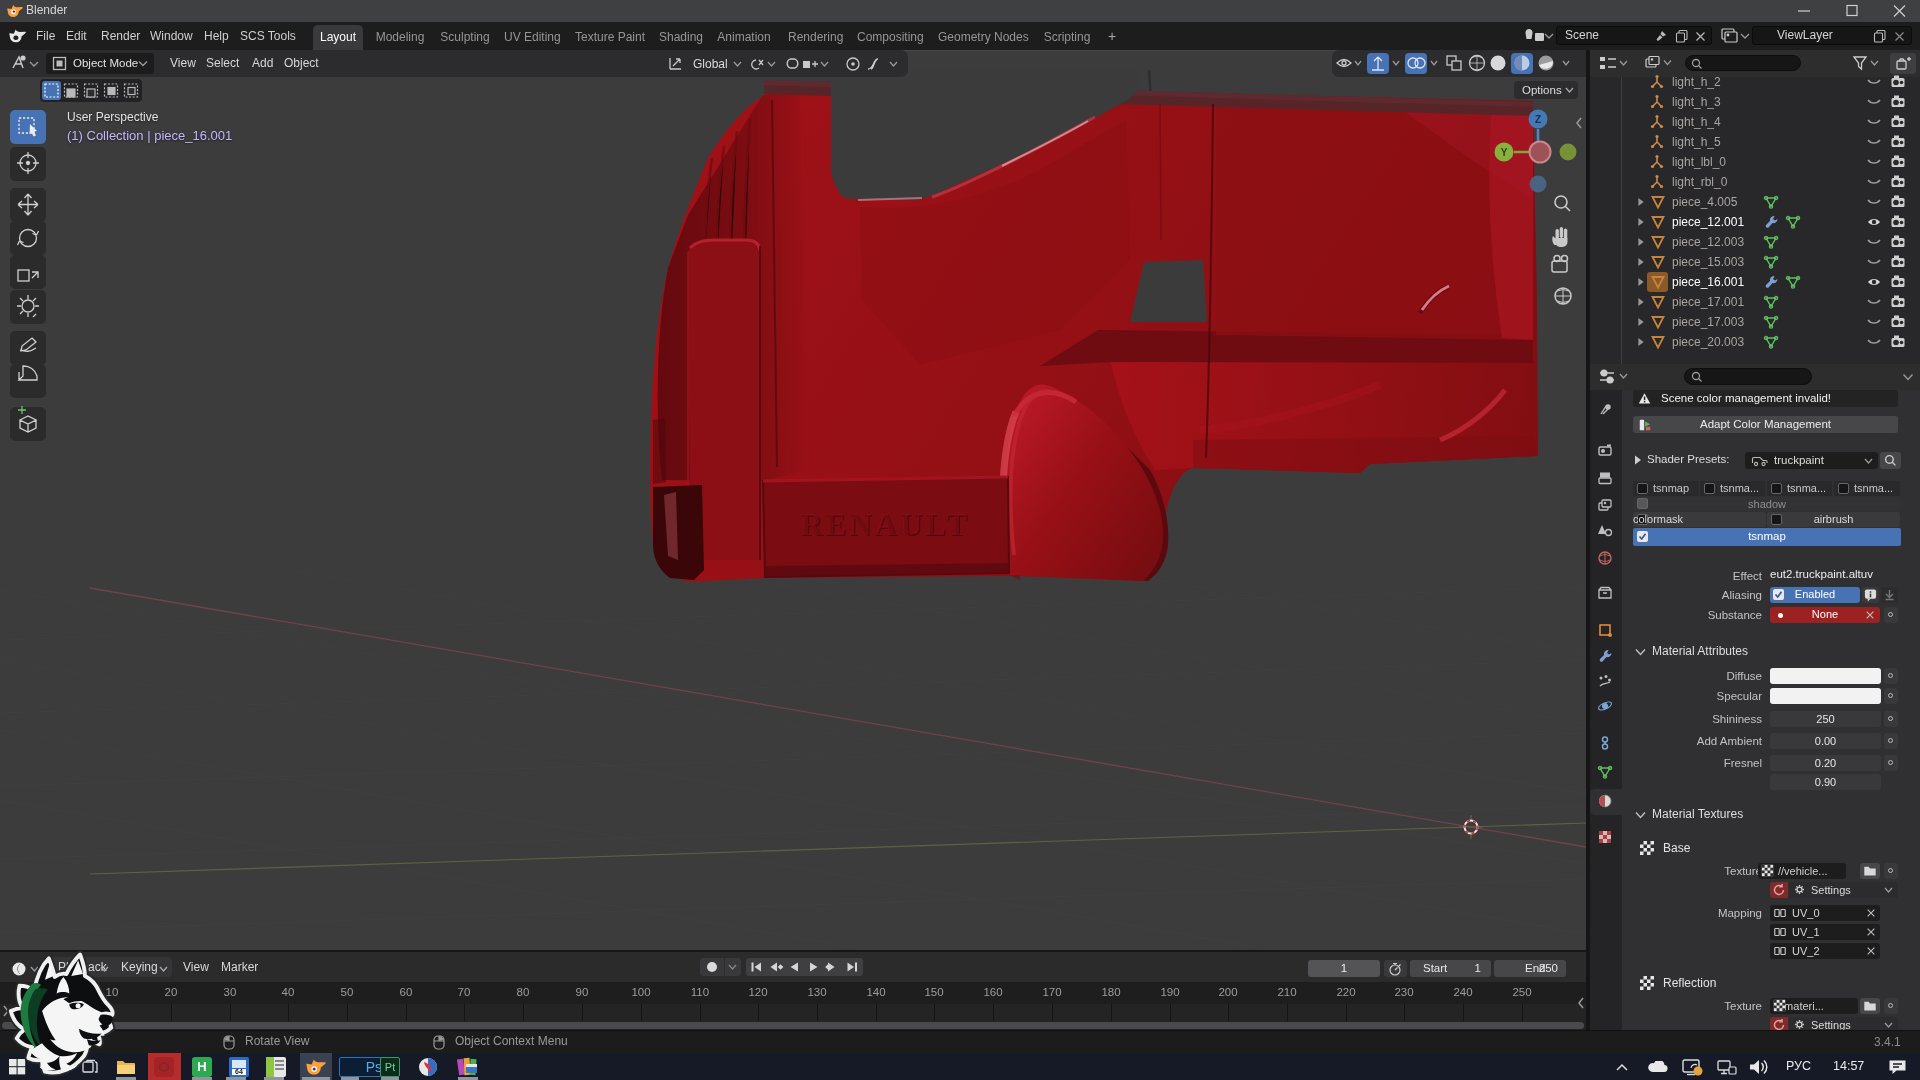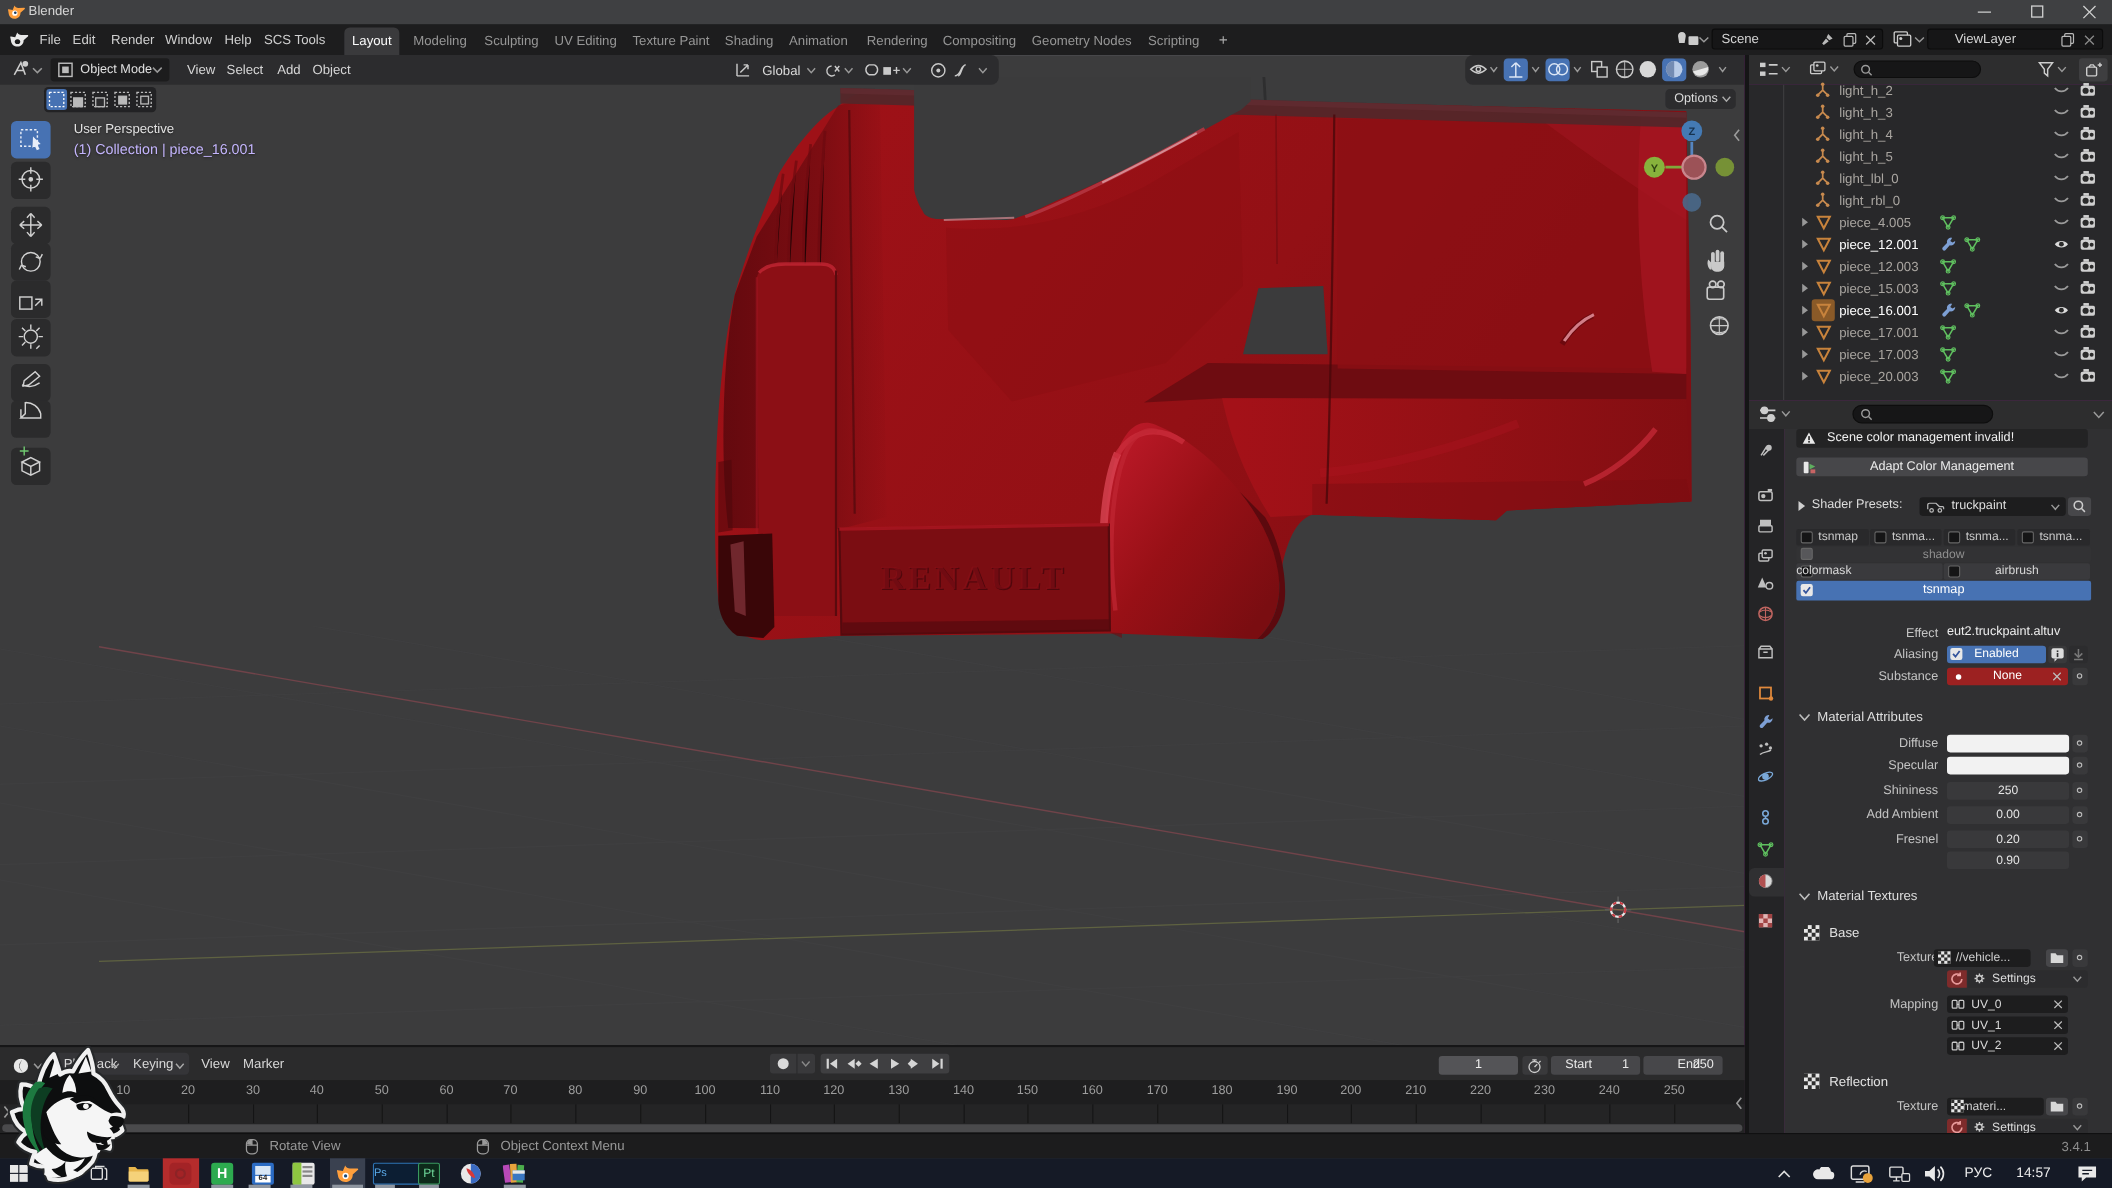--- a/index.html
+++ b/index.html
@@ -1176,21 +1176,21 @@
         <div class="abs" style="left:9px;top:3px;width:9px;height:2px;background:#888"></div>
         <div class="abs" style="left:9px;top:7px;width:9px;height:2px;background:#888"></div>
         <div class="abs" style="left:9px;top:11px;width:9px;height:2px;background:#888"></div>
       </div>
     <div class="abs" style="left:300px;top:0;width:32px;height:27px;background:#3a4150"></div>
     <svg class="abs" style="left:306px;top:5px" width="20" height="17" viewBox="0 0 24 20">
         <path d="M9.4 1.7 c0.8 2 3.2 3.3 5.4 3.2 l8 -0.1 c0.8 0 1.2 1 0.6 1.6 l-5.8 5 c0.3 4.6 -3.4 8.3 -8 8.3 -4.2 0 -7.3 -2.8 -8 -6.2 L0.6 8.1 C0 7.5 0.6 6.5 1.4 6.7 l5.4 0.9 Z" fill="#ff9f3c"></path>
         <circle cx="9.8" cy="13" r="3.4" fill="#fff"></circle>
         <circle cx="9.8" cy="13" r="1.8" fill="#1b4a7a"></circle>
       </svg>
-    <div class="abs" style="left:339px;top:4px;width:44px;height:20px;background:#0c1e33;border:1px solid #2e74b5;border-radius:2px;color:#5caae8;font-size:10px;text-align:left;line-height:18px">Ps</div>
+    <div class="abs" style="left:339px;top:4px;width:44px;height:20px;background:#0c1e33;border:1px solid #2e74b5;border-radius:2px;color:#5caae8;font-size:14px;text-align:right;line-height:18px">Ps</div>
     <div class="abs" style="left:380px;top:4px;width:20px;height:20px;background:#0d2a1a;border:1px solid #3a9a5f;border-radius:2px;color:#6fd89a;font-size:11px;text-align:center;line-height:18px">Pt</div>
     <svg class="abs" style="left:418px;top:4px" width="20" height="20" viewBox="0 0 20 20">
         <circle cx="10" cy="10" r="9" fill="#e8e8e8"></circle>
         <path d="M10 1 a9 9 0 0 1 0 18 Z" fill="#3a6bc3"></path>
         <path d="M6 5 c4 1 7 4 8 9 -4 -1 -7 -4 -8 -9 Z" fill="#d83838"></path>
       </svg>
     <svg class="abs" style="left:457px;top:4px" width="21" height="20" viewBox="0 0 21 20">
         <rect x="1" y="2" width="6" height="16" fill="#b849b8" transform="rotate(-8 4 10)"></rect>
         <rect x="7" y="1" width="6" height="17" fill="#e8a33c" transform="rotate(-3 10 10)"></rect>
         <rect x="13" y="2" width="6" height="16" fill="#4cae4c" transform="rotate(4 16 10)"></rect>

